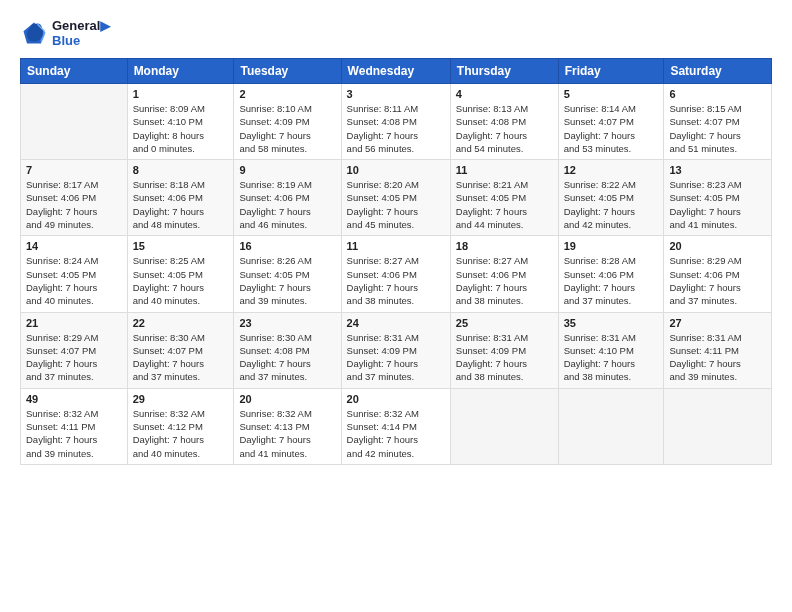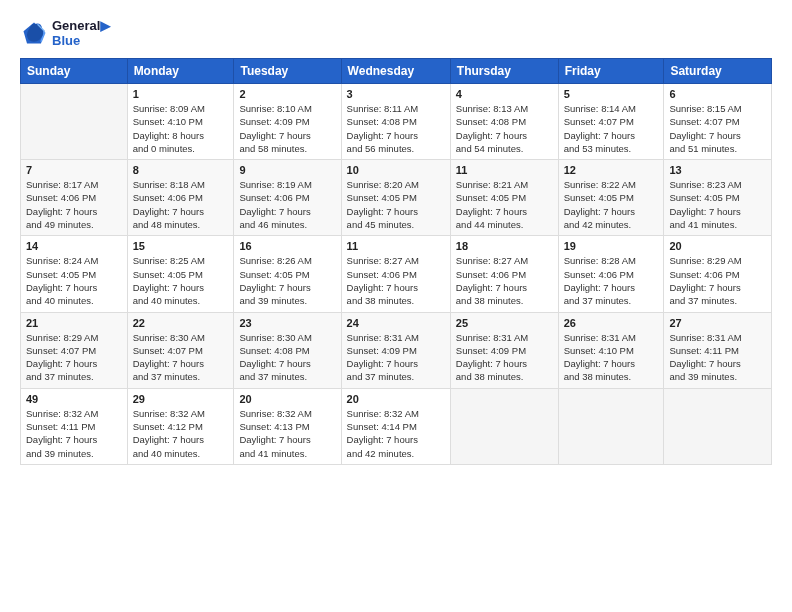--- a/index.html
+++ b/index.html
@@ -228,21 +228,21 @@
           </td>
           <td>
             <span class="day-num">24</span>
             <div class="day-info">Sunrise: 8:31 AM<br>Sunset: 4:09 PM<br>Daylight: 7 hours<br>and 37 minutes.</div>
           </td>
           <td>
             <span class="day-num">25</span>
             <div class="day-info">Sunrise: 8:31 AM<br>Sunset: 4:09 PM<br>Daylight: 7 hours<br>and 38 minutes.</div>
           </td>
           <td>
-            <span class="day-num">26</span>
+            <span class="day-num">35</span>
             <div class="day-info">Sunrise: 8:31 AM<br>Sunset: 4:10 PM<br>Daylight: 7 hours<br>and 38 minutes.</div>
           </td>
           <td>
             <span class="day-num">27</span>
             <div class="day-info">Sunrise: 8:31 AM<br>Sunset: 4:11 PM<br>Daylight: 7 hours<br>and 39 minutes.</div>
           </td>
         </tr>
         <tr>
           <td>
             <span class="day-num">49</span>

